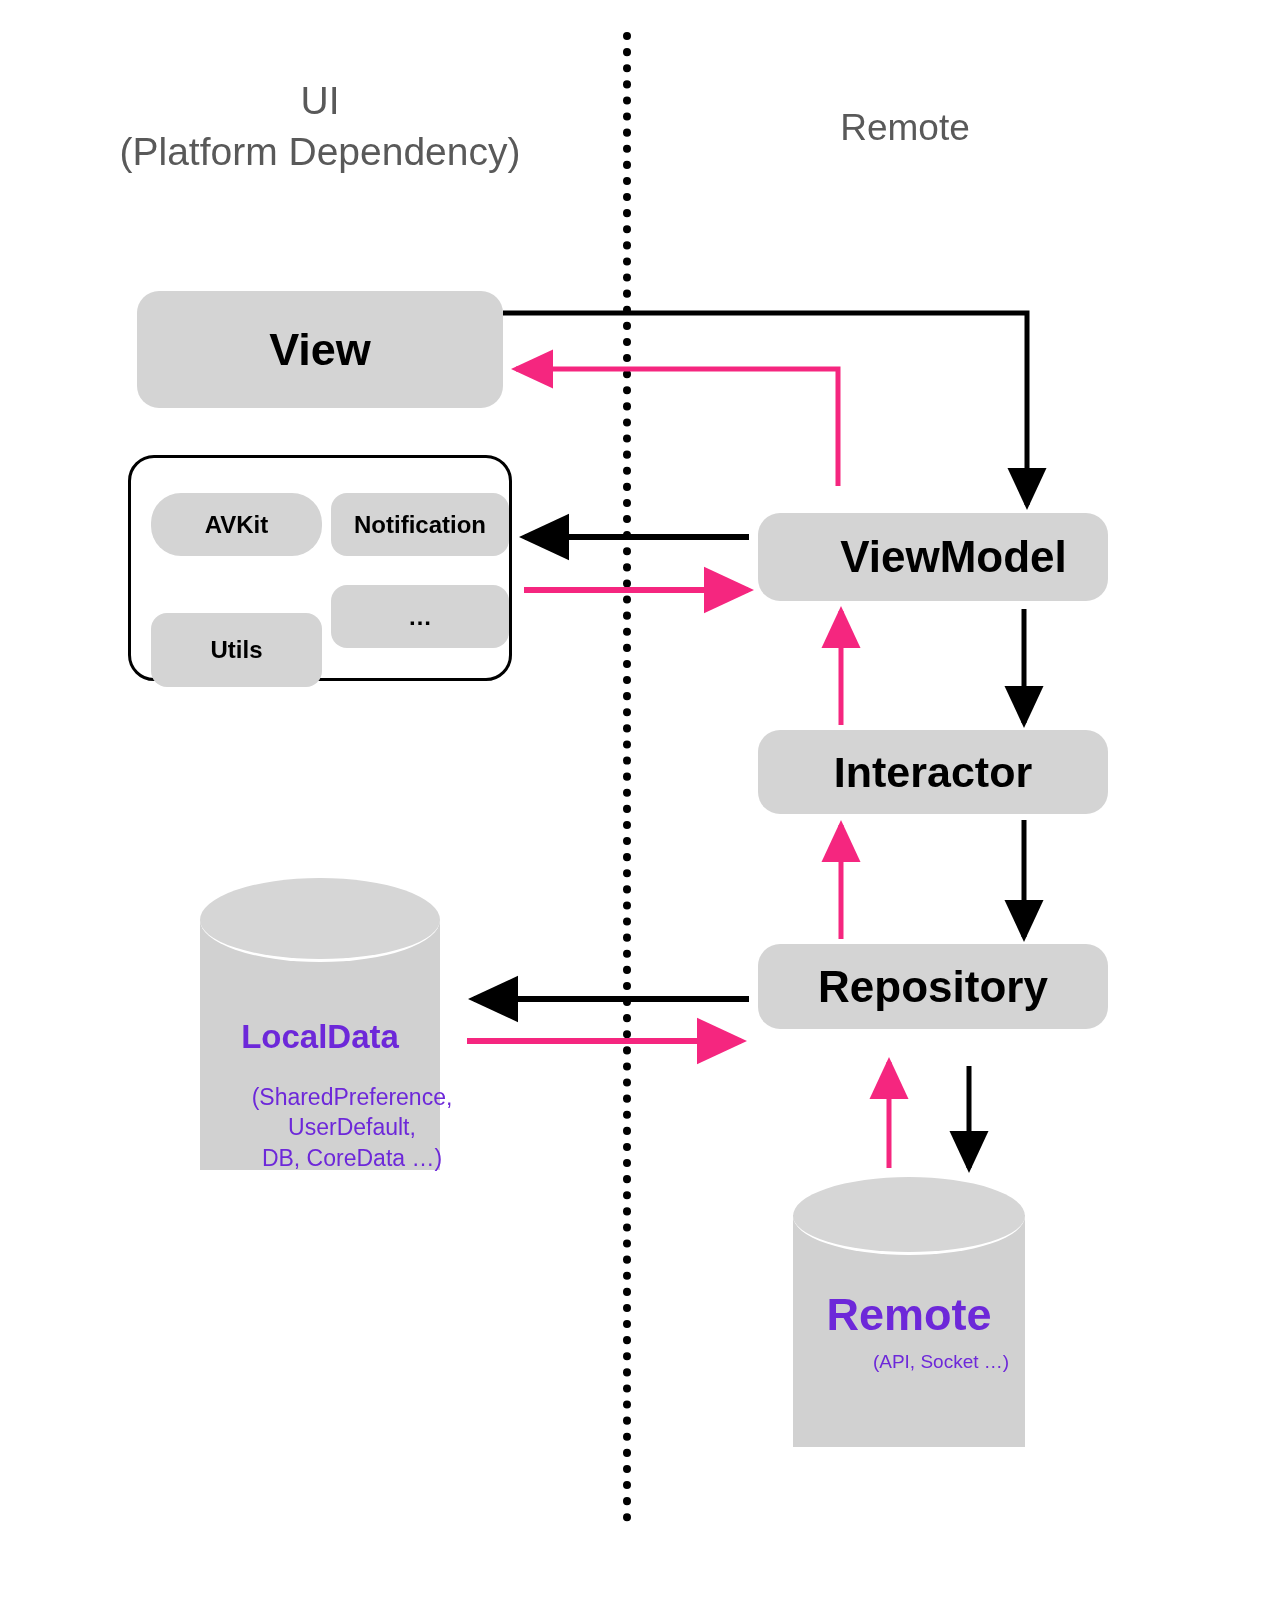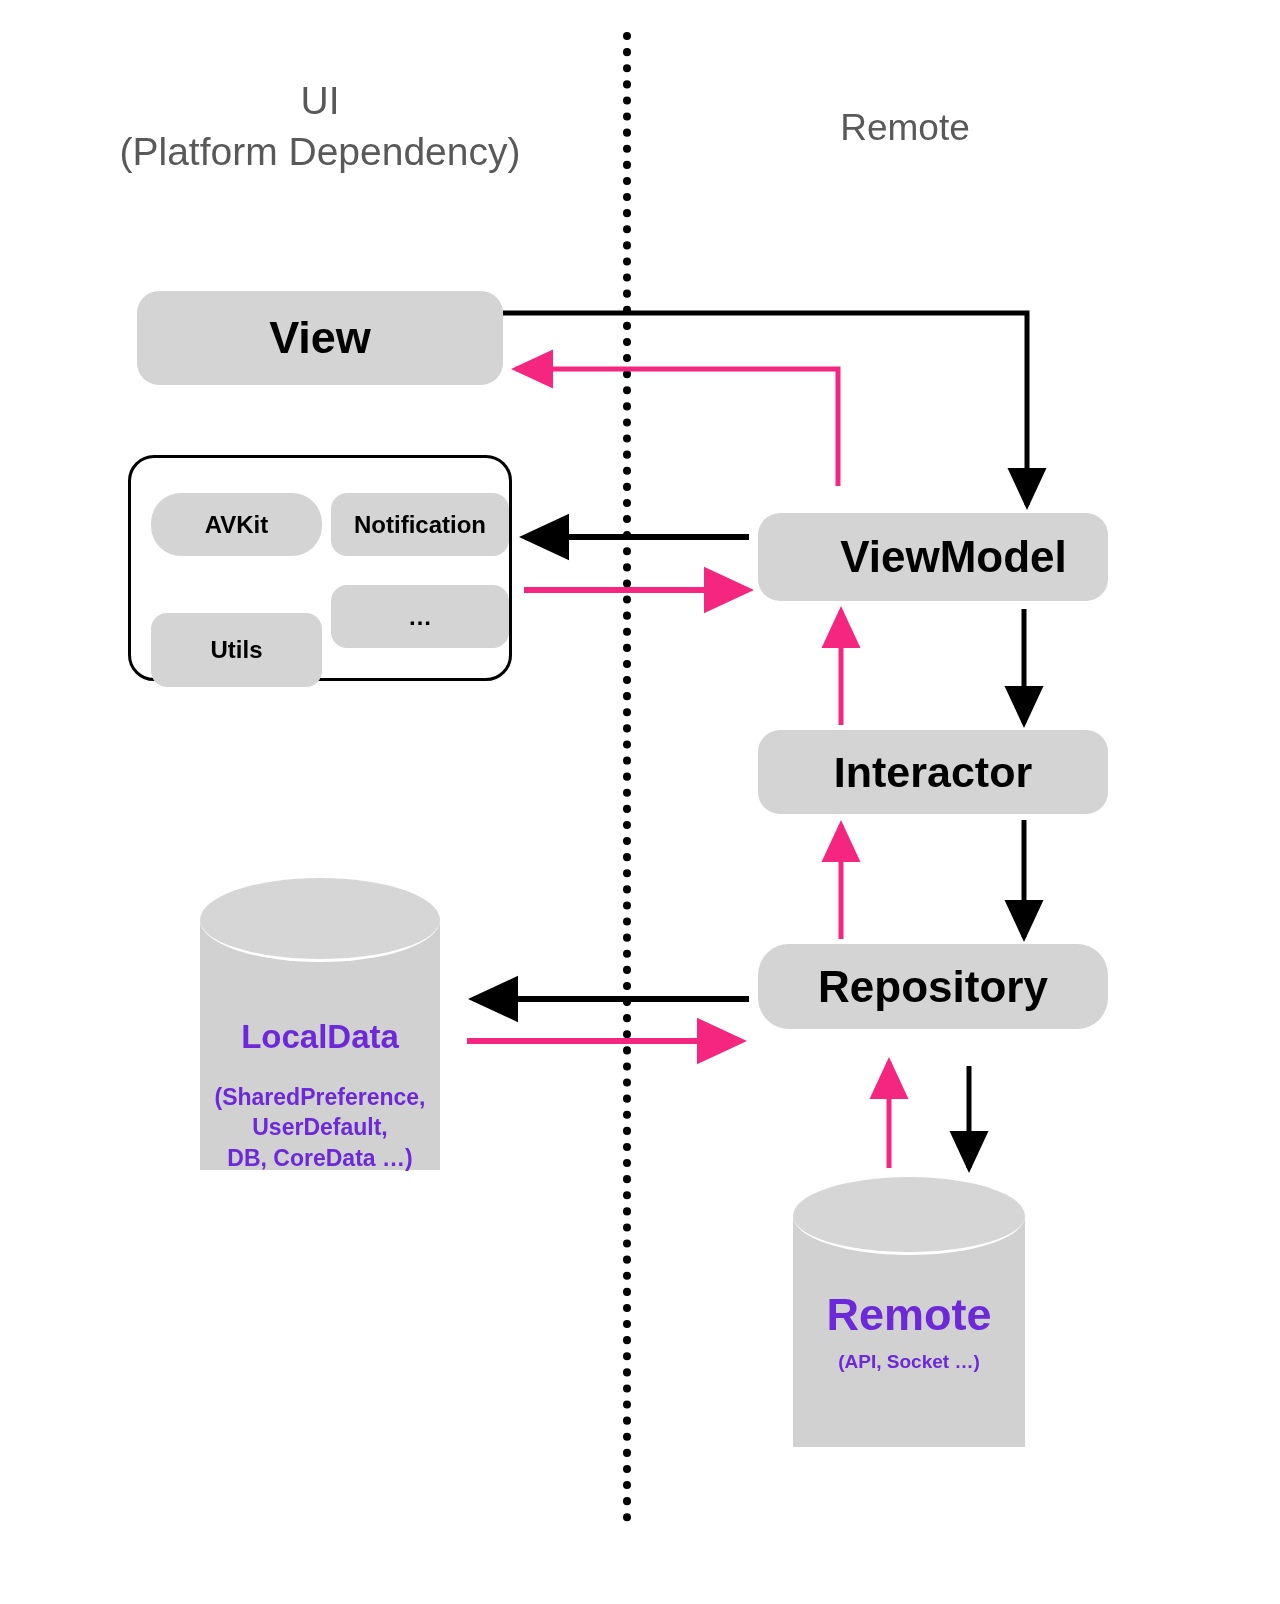--- a/index.html
+++ b/index.html
@@ -55,24 +55,24 @@
     background: #d4d4d4;
     border-radius: 22px;
     display: flex;
     align-items: center;
     justify-content: center;
     color: #000000;
     font-weight: bold;
     text-align: center;
     box-sizing: border-box;
   }
-  #node-view      { left: 137px;  top: 291px;  width: 366px; height: 94px;  font-size: 45px; }
+  #node-view      { left: 137px;  top: 291px;  width: 366px; height: 117px;  font-size: 45px; }
   #node-viewmodel { left: 758px;  top: 513px;  width: 350px; height: 88px;  font-size: 44px; padding-left: 41px; }
   #node-interactor{ left: 758px;  top: 730px;  width: 350px; height: 84px;  font-size: 43px; }
-  #node-repository{ left: 758px;  top: 944px;  width: 350px; height: 85px;  font-size: 44px; border-radius: 31px; }
+  #node-repository{ left: 758px;  top: 944px;  width: 350px; height: 85px;  font-size: 44px; }
 
   
   #group-platform {
     position: absolute;
     left: 128px;
     top: 455px;
     width: 384px;
     height: 226px;
     border: 3px solid #000000;
     border-radius: 26px;
@@ -121,23 +121,24 @@
     position: absolute;
     left: 0;
     width: 100%;
     text-align: center;
     color: #6d28d9;
   }
   .cyl-title {
     font-weight: bold;
   }
   .cyl-sub {
-    font-weight: bold;
+    font-weight: normal;
     line-height: 1.32;
     white-space: pre-line;
+    padding-left: 32px;
   }
 
   #cyl-localdata { left: 200px; top: 878px; width: 240px; height: 292px; }
   #cyl-localdata .cyl-body { top: 42px; height: 250px; }
   #cyl-localdata .cyl-top  { height: 84px; }
   #cyl-localdata .cyl-title { top: 140px; font-size: 33px; }
   #cyl-localdata .cyl-sub   { top: 204px; font-size: 23px; }
 
   #cyl-remote { left: 793px; top: 1177px; width: 232px; height: 270px; }
   #cyl-remote .cyl-body { top: 38px; height: 232px; }

